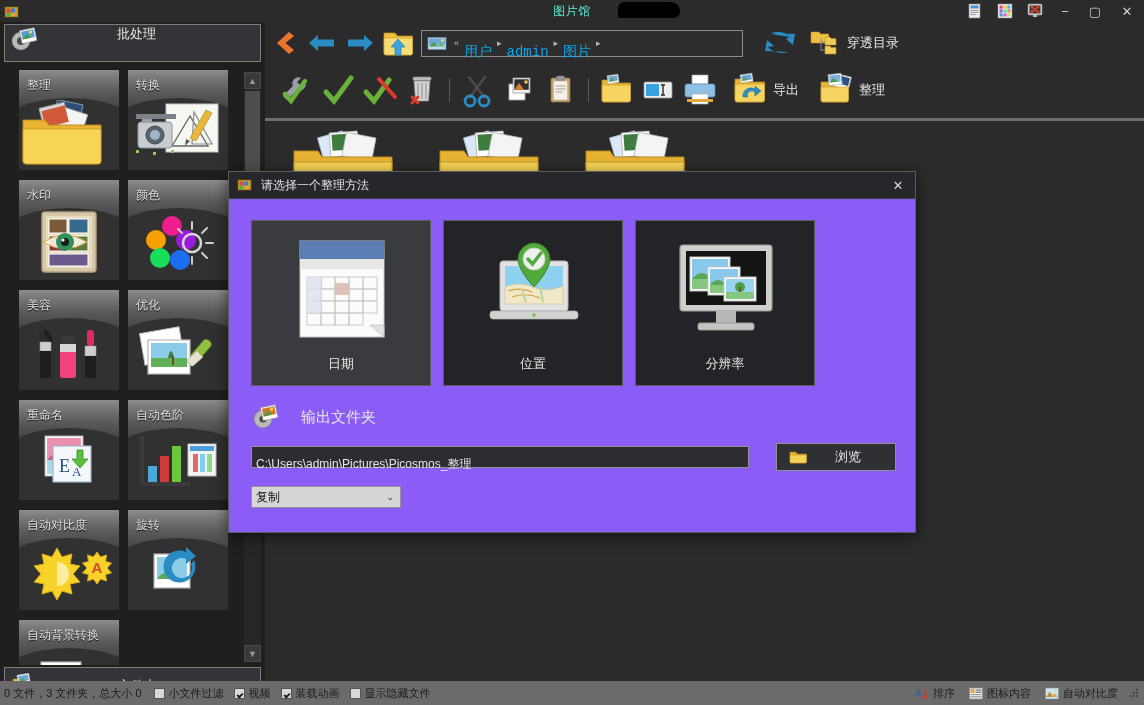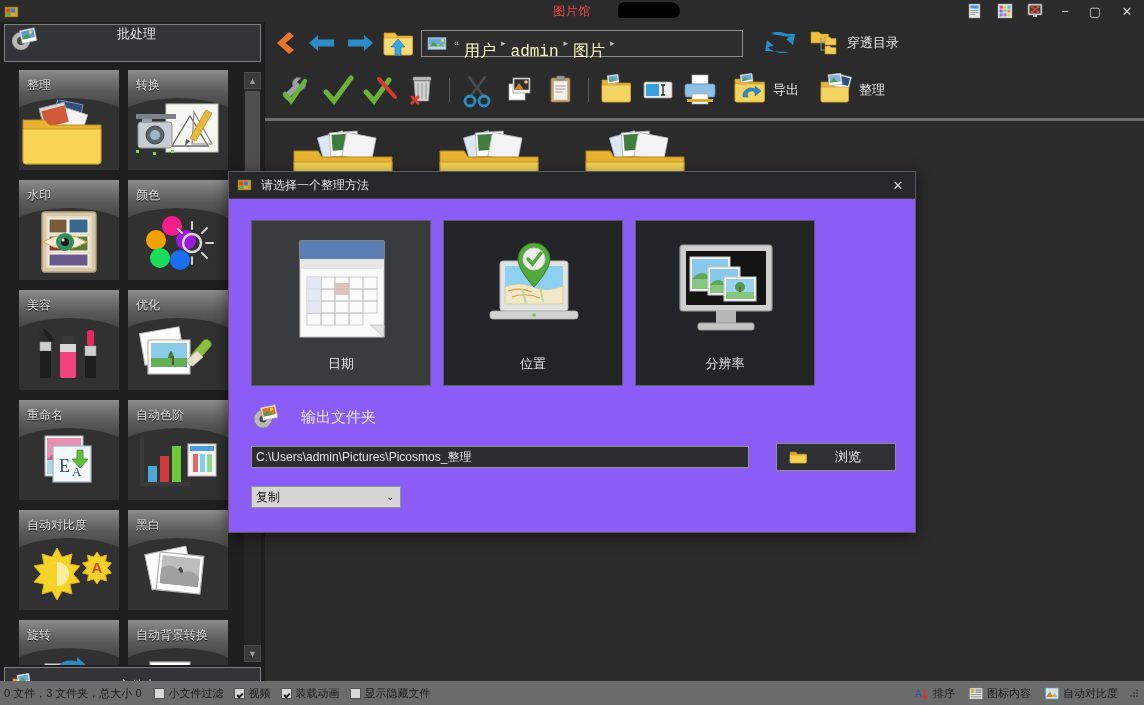--- a/index.html
+++ b/index.html
@@ -16,21 +16,21 @@
     position: absolute; left: 0; top: 0; width: 1144px; height: 22px;
     background: #2b2b2b;
     display: flex; align-items: center;
   }
   #titlebar .app-badge {
     width: 16px; height: 16px; margin-left: 4px; margin-top: 1px;
     flex: none;
   }
   #titlebar .tb-title {
     position: absolute; left: 0; right: 0; text-align: center;
-    font-size: 12px; color: #ef4444; line-height: 22px;
+    font-size: 12px; color: #5eead4; line-height: 22px;
     letter-spacing: .5px;
   }
   #titlebar .redact {
     position: absolute; left: 618px; top: 2px; width: 62px; height: 16px;
     background: #000; border-radius: 8px 12px 9px 3px;
   }
   .tb-right { position: absolute; right: 0; top: 0; height: 22px; display: flex; align-items: center; }
   .tb-appicon { width: 22px; height: 18px; margin: 0 4px; position: relative; }
   .winbtn {
     width: 30px; height: 22px; display: flex; align-items: center; justify-content: center;
@@ -95,21 +95,21 @@
   
   #main { position: absolute; left: 265px; top: 22px; width: 879px; height: 663px; background: #2b2b2b; }
 
   #nav-row { position: absolute; left: 0; top: 0; width: 879px; height: 42px; display: flex; align-items: center; }
   .navbtn { width: 38px; height: 34px; position: relative; flex: none; }
   #addrbar {
     width: 322px; height: 27px; background: #2e2e2e; border: 1px solid #8d8d8d;
     display: flex; align-items: center; margin-left: 4px; flex: none;
   }
   #addrbar .pic-ico { width: 20px; height: 15px; margin: 0 4px 0 5px; flex: none; position: relative; }
-  .crumb { font-size: 16px; color: #fef9c3; font-family: "Liberation Mono","DejaVu Sans Mono",monospace; padding: 0 2px; margin-top: 17px; }
+  .crumb { font-size: 14px; color: #0ea5e9; font-family: "Liberation Mono","DejaVu Sans Mono",monospace; padding: 0 2px; margin-top: 17px; }
   .crumb.cn { font-family: "Liberation Sans", sans-serif; }
   .crumb-sep { color: #b9b9b9; font-size: 9px; padding: 0 3px; }
   .navbtn.refresh { margin-left: 18px; }
   #pass-dir { display: flex; align-items: center; margin-left: 10px; }
   #pass-dir .pd-icon { width: 34px; height: 28px; position: relative; flex: none; }
   #pass-dir .pd-label { font-size: 13px; color: #e6e6e6; margin-left: 4px; }
 
   #tool-row { position: absolute; left: 0; top: 42px; width: 879px; height: 52px; display: flex; align-items: center; padding-left: 10px; }
   .tbtn { width: 42px; height: 40px; position: relative; flex: none; }
   .tsep { width: 1px; height: 24px; background: #5a5a5a; margin: 0 6px; flex: none; }
@@ -141,21 +141,21 @@
   .ocard .oc-art { position: absolute; left: 0; right: 0; top: 14px; height: 110px; }
   .ocard .oc-label { position: absolute; left: 0; right: 0; bottom: 12px; text-align: center; font-size: 13px; color: #e6e6e6; }
 
   #out-head { position: absolute; left: 22px; top: 230px; display: flex; align-items: center; }
   #out-head .oh-icon { width: 32px; height: 30px; position: relative; flex: none; }
   #out-head .oh-label { font-size: 15px; color: #e6e6e6; margin-left: 18px; }
 
   #out-path {
     position: absolute; left: 22px; top: 274px; width: 498px; height: 22px;
     background: #2b2d31; border: 1px solid #8f9196; color: #e4e4e4;
-    font-size: 12px; padding: 0 4px; line-height: 20px;
+    font-size: 12px; padding: 7px 4px; line-height: 20px;
     font-family: "Liberation Sans", sans-serif;
   }
   #browse-btn {
     position: absolute; left: 547px; top: 271px; width: 120px; height: 28px;
     background: #2e3034; border: 1px solid #8f9196;
     display: flex; align-items: center;
   }
   #browse-btn .bb-ico { width: 18px; height: 14px; margin-left: 12px; position: relative; flex: none; }
   #browse-btn .bb-txt { flex: 1; text-align: center; font-size: 13px; color: #e6e6e6; margin-right: 6px; }
 
@@ -389,34 +389,20 @@
       <path d="M38 8 l5 9 l10 -3 l-2 10 l10 2 l-7 8 l7 8 l-10 2 l2 10 l-10 -3 l-5 9 l-5 -9 l-10 3 l2 -10 l-10 -2 l7 -8 l-7 -8 l10 -2 l-2 -10 l10 3 z"></path>
     </g>
     <circle cx="38" cy="34" r="12" fill="#fbeea0"></circle>
     <path d="M38 22 a12 12 0 0 0 0 24 z" fill="#f7d32a"></path>
     <g transform="translate(64,12)">
       <path d="M14 0 l3.5 5 l6 -2 l-1 6.5 l6 1.5 l-4.5 5 l4.5 5 l-6 1.5 l1 6.5 l-6 -2 l-3.5 5 l-3.5 -5 l-6 2 l1 -6.5 l-6 -1.5 l4.5 -5 l-4.5 -5 l6 -1.5 l-1 -6.5 l6 2 z" fill="#f7d32a" stroke="#d8ab18" stroke-width="1"></path>
       <text x="8.5" y="21" font-size="15" font-weight="bold" font-family="Liberation Sans, sans-serif" fill="#d8452a">A</text>
     </g>
   </svg></div>
           <div class="t-label">自动对比度</div>
-        </div>
-        <div class="tile">
-          <div class="t-art"><svg viewBox="0 0 100 66">
-    <rect x="20" y="10" width="42" height="36" fill="#fff" stroke="#b5b5b5" stroke-width="1" transform="rotate(-12 41 28)"></rect>
-    <rect x="30" y="14" width="44" height="38" fill="#fff" stroke="#b0b0b0" stroke-width="1.2" transform="rotate(6 52 33)"></rect>
-    <g transform="rotate(6 52 33)">
-      <rect x="33" y="17" width="38" height="28" fill="#bdbdbd"></rect>
-      <rect x="33" y="35" width="38" height="10" fill="#8f8f8f"></rect>
-      <path d="M48 35 q4 -16 8 0 z" fill="#4a4a4a"></path>
-      <rect x="51" y="33" width="2" height="12" fill="#3a3a3a"></rect>
-      <path d="M33 30 q10 -8 20 3 q10 -6 18 2 l0 10 l-38 0 z" fill="#a0a0a0"></path>
-    </g>
-  </svg></div>
-          <div class="t-label">黑白</div>
         </div>
         <div class="tile">
           <div class="t-art"><svg viewBox="0 0 100 66">
     <rect x="26" y="14" width="36" height="34" fill="#fff" stroke="#b0b0b0" stroke-width="1.2"></rect>
     <rect x="29" y="17" width="30" height="22" fill="#8ecbe8"></rect>
     <path d="M29 39 q8 -12 15 0 z" fill="#5aa95a"></path>
     <path d="M66 20 a16 16 0 1 1 -8 -8 l0 -5 l10 9 l-10 8 l0 -5 a10 10 0 1 0 5 5 z" fill="#2b8cc4"></path>
   </svg></div>
           <div class="t-label">旋转</div>
         </div>

